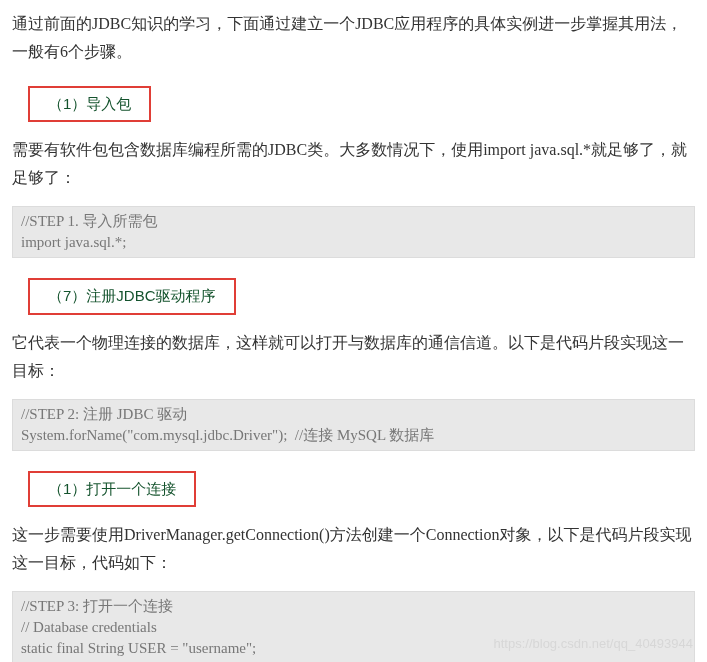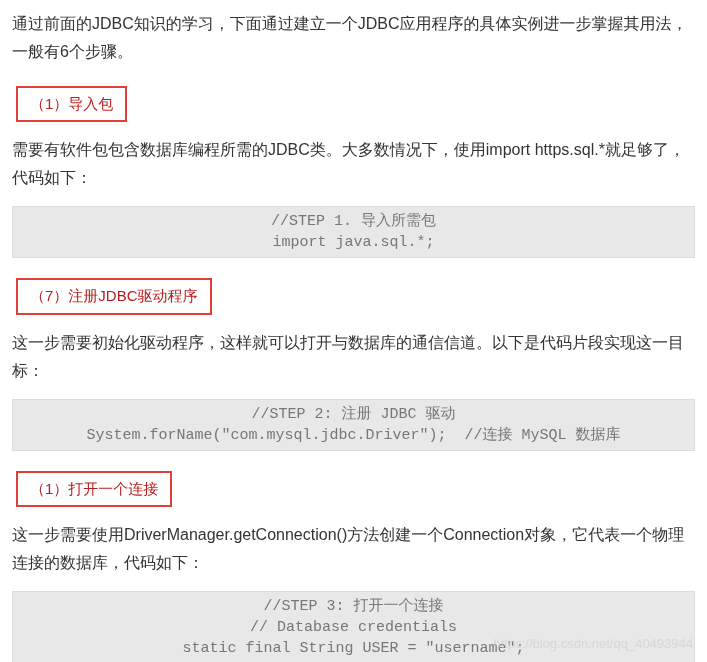--- a/index.html
+++ b/index.html
@@ -8,71 +8,71 @@
     font-family: "Microsoft YaHei", "PingFang SC", Arial, sans-serif;
     font-size: 16px;
     line-height: 1.75;
     color: #333;
     width: 707px;
     box-sizing: border-box;
     background: #fff;
   }
   p {
     margin: 0 0 14px 0;
+    font-family: Liberation Serif, serif;
   }
   .step-box {
     display: inline-block;
-    color: #b91c1c;
+    color: #14532d;
     border: 2px solid #e03e36;
-    padding: 3px 12px;
+    padding: 3px 18px;
     font-size: 15px;
-    margin: 6px 0 14px 4px;
+    margin: 6px 0 14px 16px;
   }
   pre.code {
     background: #e8e8e8;
     border: 1px solid #dcdcdc;
     padding: 4px 8px;
     margin: 6px 0 14px 0;
-    font-family: Liberation Mono, monospace;
+    font-family: Liberation Serif, serif;
     font-size: 15px;
     line-height: 1.4;
     color: #777;
     white-space: pre;
     overflow-x: auto;
-    text-align: center;
   }
   .watermark {
     position: absolute;
     right: 14px;
     bottom: 6px;
     font-size: 13px;
     color: #ccc;
     opacity: 0.6;
     pointer-events: none;
   }
 </style>
 </head>
 <body>
 
 
 
 <p>通过前面的JDBC知识的学习，下面通过建立一个JDBC应用程序的具体实例进一步掌握其用法，一般有6个步骤。</p>
 
 <div class="step-box">（1）导入包</div>
-<p>需要有软件包包含数据库编程所需的JDBC类。大多数情况下，使用import https.sql.*就足够了，代码如下：</p>
+<p>需要有软件包包含数据库编程所需的JDBC类。大多数情况下，使用import java.sql.*就足够了，就足够了：</p>
 <pre class="code">//STEP 1. 导入所需包
 import java.sql.*;</pre>
 
 <div class="step-box">（7）注册JDBC驱动程序</div>
-<p>这一步需要初始化驱动程序，这样就可以打开与数据库的通信信道。以下是代码片段实现这一目标：</p>
+<p>它代表一个物理连接的数据库，这样就可以打开与数据库的通信信道。以下是代码片段实现这一目标：</p>
 <pre class="code">//STEP 2: 注册 JDBC 驱动
 System.forName("com.mysql.jdbc.Driver");  //连接 MySQL 数据库</pre>
 
 <div class="step-box">（1）打开一个连接</div>
-<p>这一步需要使用DriverManager.getConnection()方法创建一个Connection对象，它代表一个物理连接的数据库，代码如下：</p>
+<p>这一步需要使用DriverManager.getConnection()方法创建一个Connection对象，以下是代码片段实现这一目标，代码如下：</p>
 <pre class="code">//STEP 3: 打开一个连接
 // Database credentials
 static final String USER = "username";
 static final String PASS = "password";
 System.out.println("Connecting to database...");
 conn = DriverManager.getConnection(DB_URL,USER,PASS);</pre>
 
 <div class="watermark">https://blog.csdn.net/qq_40493944</div>
 
 

